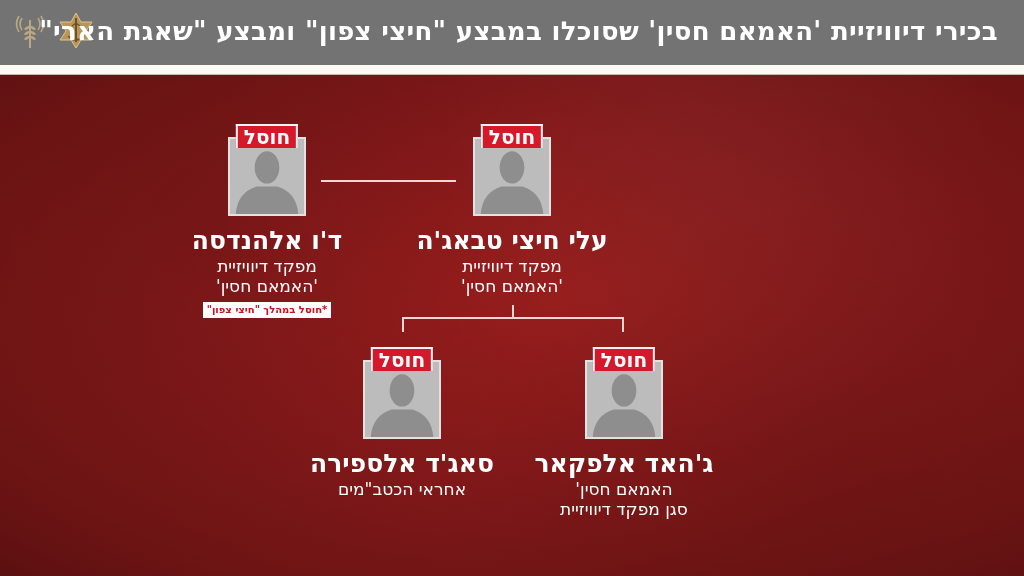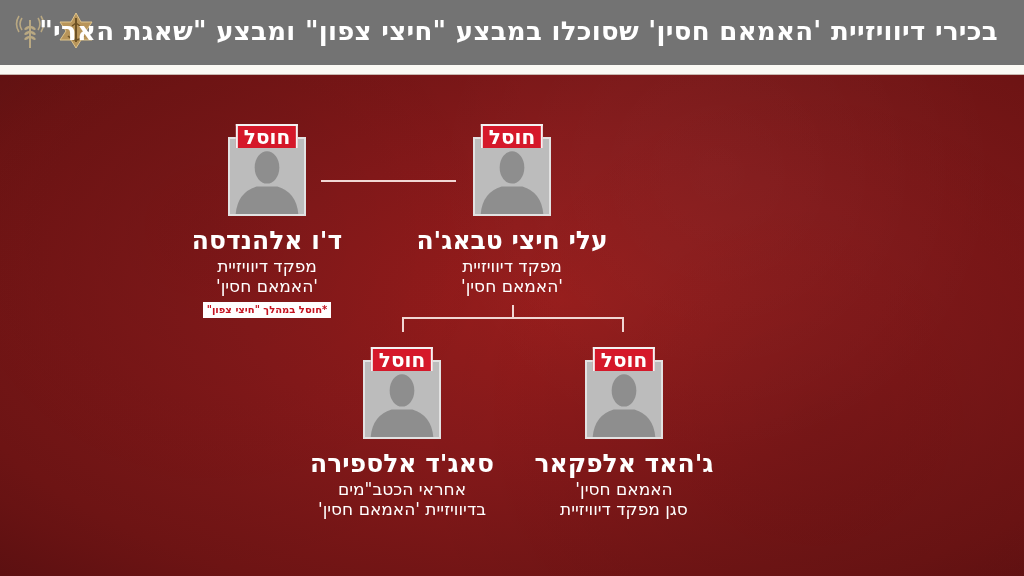--- a/index.html
+++ b/index.html
@@ -125,14 +125,13 @@
     <div class="badge">חוסל</div>
     <div class="photo">
       <svg viewBox="0 0 78 79">
         <ellipse cx="39" cy="30" rx="13" ry="17" fill="#8e8e8e"></ellipse>
         <path d="M6 79 Q8 56 28 50 L50 50 Q70 56 72 79 Z" fill="#8e8e8e"></path>
       </svg>
     </div>
   </div>
   <div class="name">סאג'ד אלספירה</div>
   <div class="role">אחראי הכטב"מים</div>
-  <div class="role">בדיוויזיית 'האמאם חסין'</div>
 </div>
 
 </body></html>

